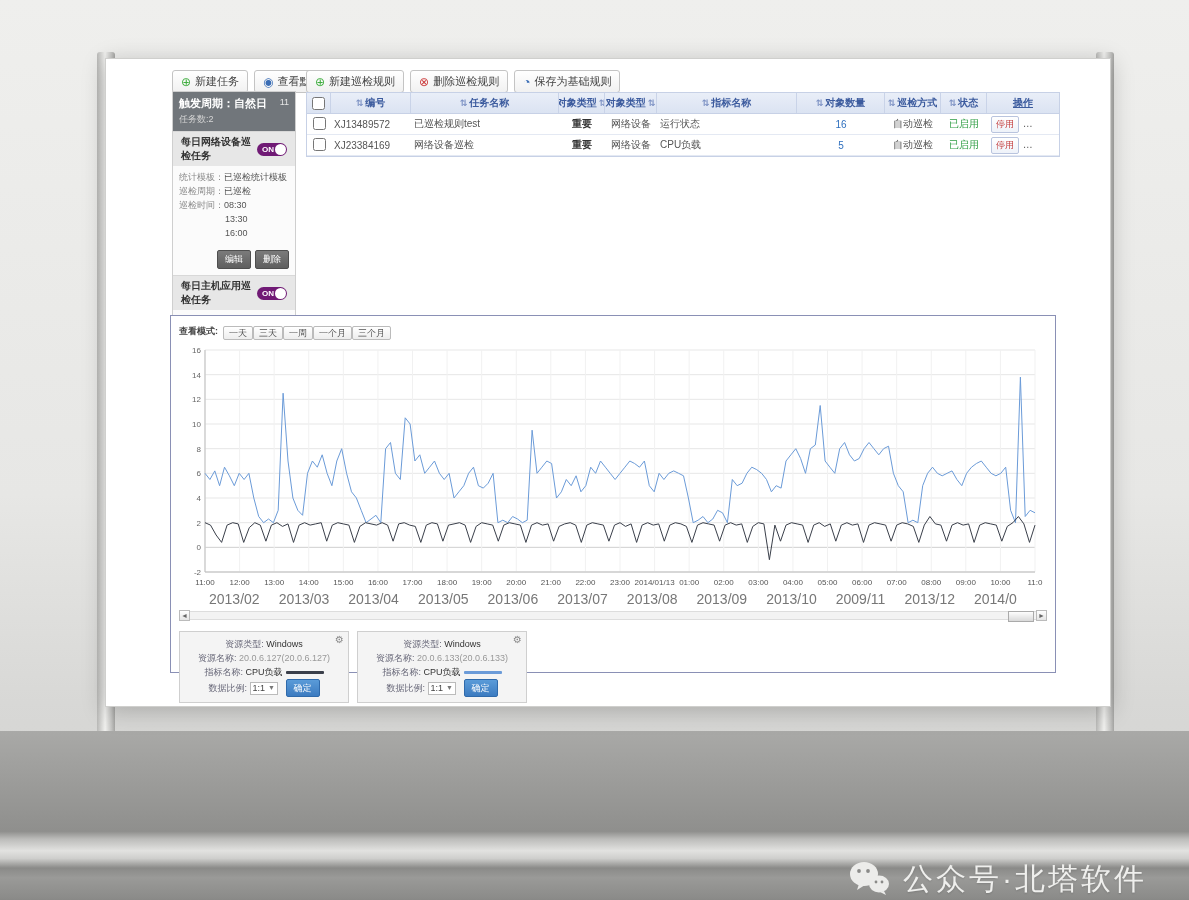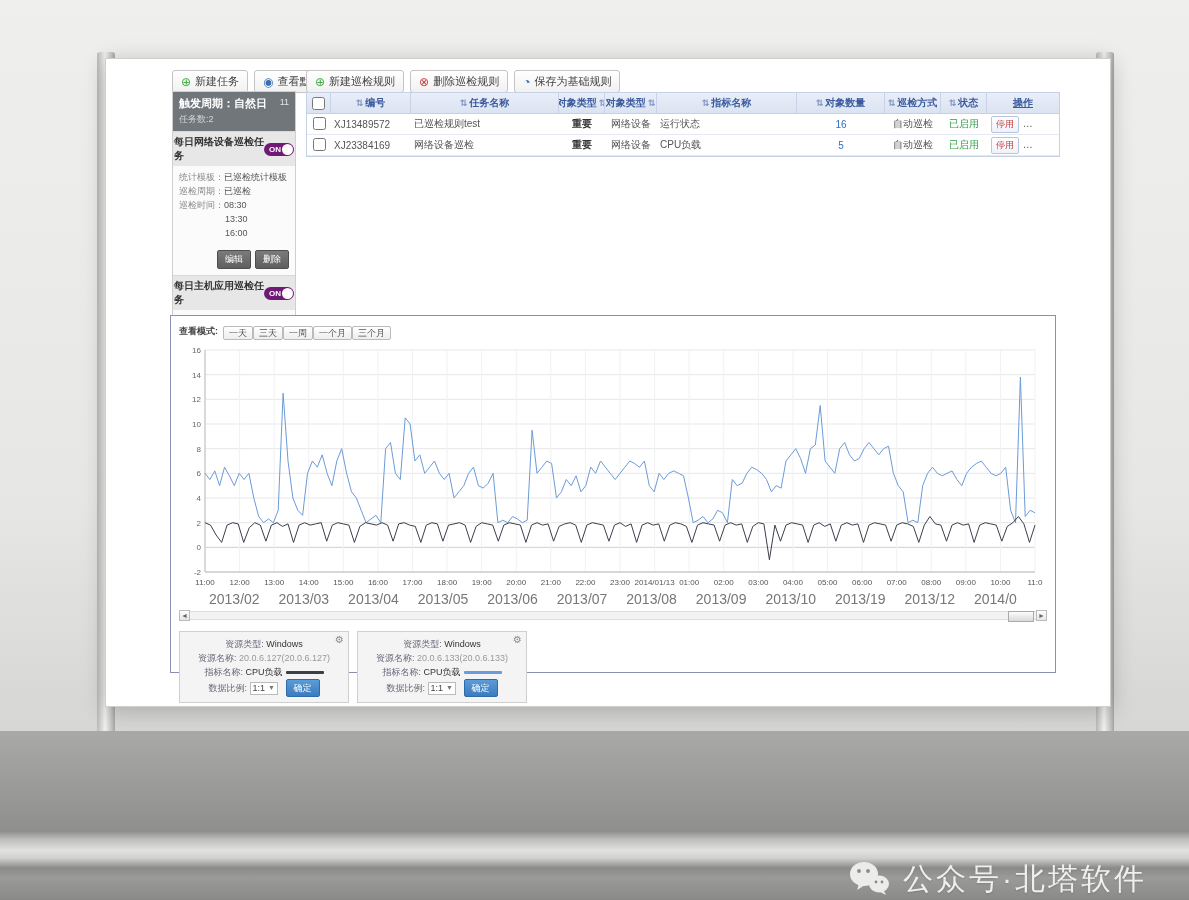--- a/index.html
+++ b/index.html
@@ -30,21 +30,21 @@
   .ico { font-size:12px; line-height:1; }
   .ico.green { color:#3fae3f; } .ico.red { color:#cc3b3b; } .ico.blue { color:#3a6db5; }
 
   
   .sidebar { position:absolute; left:66px; top:32px; width:124px; border:1px solid #cfcfcf; background:#fbfbfb; }
   .sb-header { background:#71767b; color:#fff; padding:4px 6px 5px; position:relative; }
   .sb-title { font-size:11px; font-weight:bold; }
   .sb-count { font-size:9px; color:#d6d6d6; margin-top:2px; }
   .sb-collapse { position:absolute; right:6px; top:5px; font-size:9px; color:#e5e5e5; cursor:pointer; }
   .task-card { border-top:1px solid #d8d8d8; }
-  .tc-titlerow { background:#e7e7e7; display:flex; align-items:center; justify-content:space-between; padding:3px 1px; }
+  .tc-titlerow { background:#e7e7e7; display:flex; align-items:center; justify-content:space-between; padding:3px 8px; }
   .tc-title { font-size:10px; font-weight:bold; color:#333; }
   .toggle { width:30px; height:13px; background:#701a75; border-radius:7px; position:relative; cursor:pointer; flex:none; }
   .toggle .tg-label { position:absolute; left:5px; top:2px; font-size:8px; color:#fff; font-weight:bold; }
   .toggle .tg-knob { position:absolute; right:1px; top:1px; width:11px; height:11px; background:#fff; border-radius:50%; }
   .tc-body { padding:4px 6px 6px; }
   .tc-row { font-size:9px; line-height:14px; white-space:nowrap; }
   .tc-label { color:#8a8a8a; }
   .tc-value { color:#555; }
   .tc-time-extra { font-size:9px; line-height:14px; color:#555; padding-left:46px; }
   .tc-btns { display:flex; justify-content:flex-end; gap:4px; padding:4px 6px 6px; }
@@ -352,21 +352,21 @@
       <div id="date-row" class="date-row">
           <span>2013/02</span>
           <span>2013/03</span>
           <span>2013/04</span>
           <span>2013/05</span>
           <span>2013/06</span>
           <span>2013/07</span>
           <span>2013/08</span>
           <span>2013/09</span>
           <span>2013/10</span>
-          <span>2013/19</span>
+          <span>2009/11</span>
           <span>2013/12</span>
           <span>2014/0</span>
         </div>
 
       <div class="scroll-row">
         <span class="scroll-arrow">◄</span>
         <span class="scroll-track">
           <span class="scroll-handle"></span>
         </span>
         <span class="scroll-arrow">►</span>

